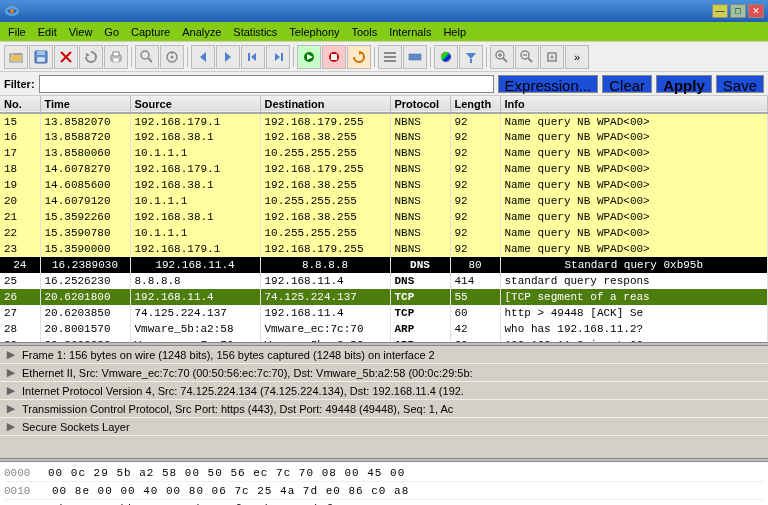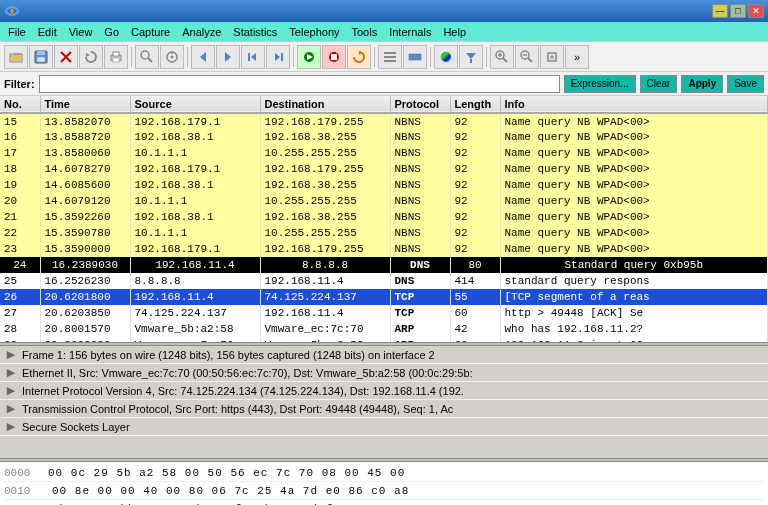--- a/index.html
+++ b/index.html
@@ -54,21 +54,21 @@
       justify-content: center;
       cursor: pointer;
       color: black;
     }
     .title-btn.close { background: #e05050; color: white; }
     .title-btn.maximize { background: #a0c0a0; }
     .title-btn.minimize { background: #d0d050; }
 
     
     .menu-bar {
-      background: #5eead4;
+      background: #84cc16;
       height: 20px;
       display: flex;
       align-items: center;
       padding: 0 2px;
       border-bottom: 1px solid #ccc;
     }
     .menu-item {
       padding: 1px 6px;
       font-size: 11px;
       cursor: pointer;
@@ -124,22 +124,22 @@
     .filter-input {
       flex: 1;
       height: 18px;
       border: 1px solid #888;
       background: white;
       font-size: 11px;
       padding: 0 2px;
     }
     .filter-btn {
       padding: 1px 6px;
-      font-size: 10px;
-      background: #14b8a6;
+      font-size: 15px;
+      background: #1d4ed8;
       border: 1px solid #888;
       cursor: pointer;
       height: 18px;
     }
     .packet-table {
       width: 100%;
       border-collapse: collapse;
       font-size: 11px;
       font-family: 'Courier New', monospace;
     }
@@ -166,21 +166,21 @@
       border-right: 1px solid #e0e0e0;
       white-space: nowrap;
       overflow: hidden;
       max-width: 0;
     }
 
     
     .row-yellow { background: #ffffa0; color: #000; }
     .row-white { background: #ffffff; color: #000; }
     .row-selected-black { background: #000000; color: #ffffff; text-align: center; }
-    .row-selected-blue { background: #1d4ed8; color: #ffffff; padding-left: 13px; }
+    .row-selected-blue { background: #4d7c0f; color: #ffffff; padding-left: 13px; }
     .detail-row {
       display: flex;
       align-items: center;
       height: 18px;
       padding: 0 4px;
       border-bottom: 1px solid #f0f0f0;
     }
     .detail-expand {
       width: 14px;
       text-align: center;

